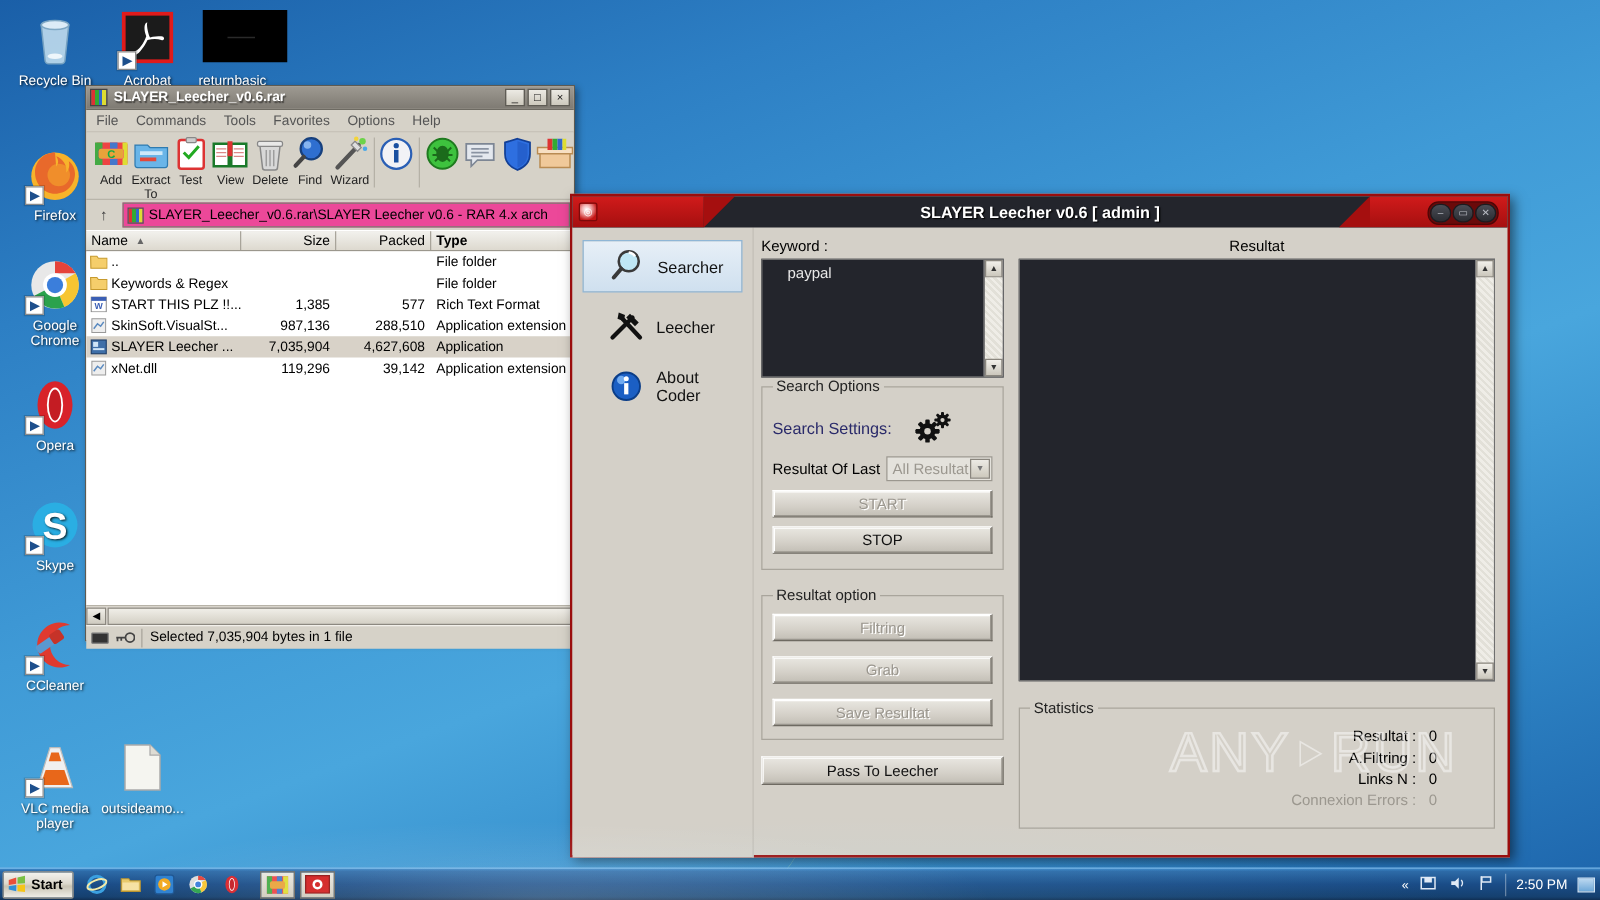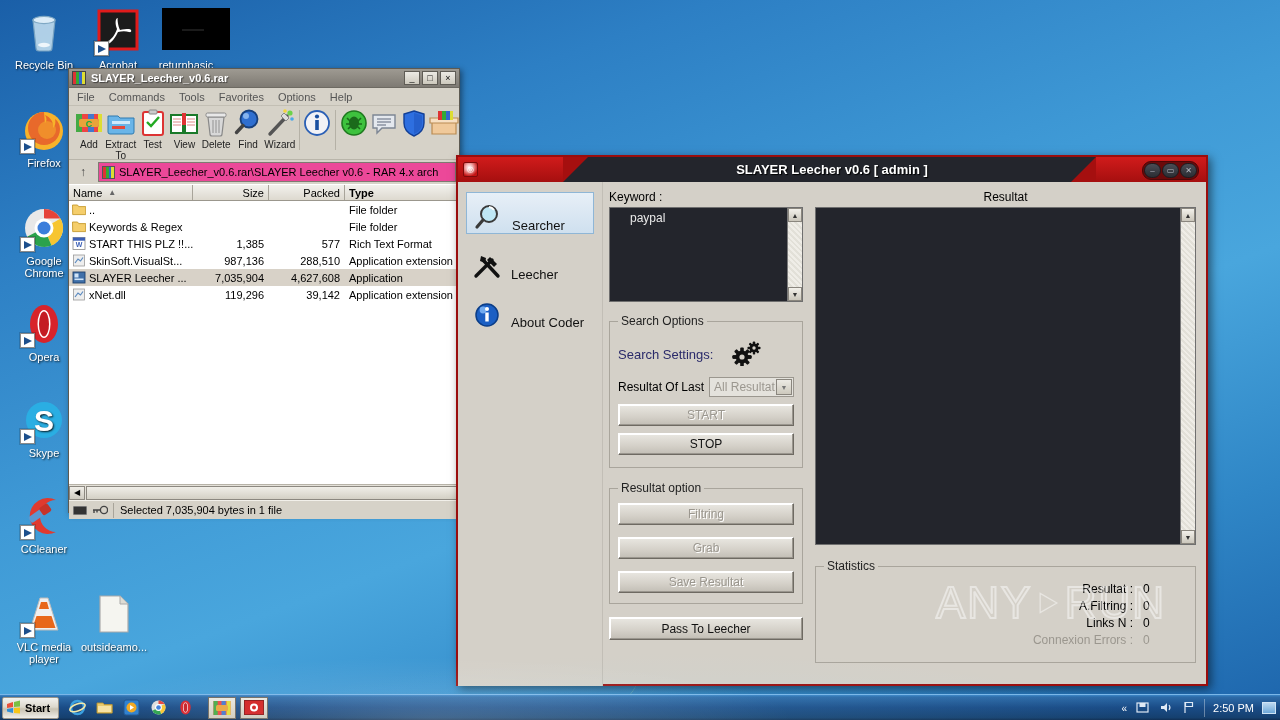--- a/index.html
+++ b/index.html
@@ -229,22 +229,22 @@
     border:1px solid #1b1c20;
     display:flex;align-items:center;justify-content:center;
     color:#b9bcc4; font-size:8px; line-height:8px;
   }
   #slayer .sbody{ display:flex; height:504px; }
   #slayer .navpane{
     width:145px; padding-top:10px; background:#d4d0c8;
     border-right:1px solid #c2beb6;
   }
   .navitem{
-    height:42px; margin:0 8px 6px 8px; display:flex; align-items:flex-end; gap:9px;
-    padding-left:6px; font-size:13px; color:#111;
+    height:42px; margin:0 8px 6px 8px; display:flex; align-items:center; gap:9px;
+    padding-left:20px; font-size:13px; color:#111;
   }
   .navitem.active{
     background:linear-gradient(to bottom,#e7eff7,#cfe0ef);
     border:1px solid #8fb6d6;
   }
   .navitem .nic{ width:30px;height:30px; position:relative; flex:0 0 30px;}
   #slayer .center{ width:200px; padding:8px 0 0 6px; }
   #slayer .right{ flex:1; padding:8px 10px 0 12px; }
   .fieldlabel{ font-size:12px; margin-bottom:3px; }
   .darkbox{
@@ -334,21 +334,21 @@
           </svg><span class="shortcut-arrow"></span></div>
         <span class="lbl">Acrobat</span>
       </div>
       <div class="dicon" style="left: 150px; top: 8px;">
         <div class="glyph"><svg width="68" height="42" viewBox="0 0 68 42">
             <rect x="0" y="0" width="68" height="42" fill="#000"></rect>
             <path d="M20 22 h22" stroke="#2a2a2a" stroke-width="1.3"></path>
           </svg></div>
         <span class="lbl">returnbasic</span>
       </div>
-      <div class="dicon" style="left: 8px; top: 106px;">
+      <div class="dicon" style="left: 8px; top: 116px;">
         <div class="glyph"><svg width="48" height="48" viewBox="0 0 48 48">
             <circle cx="24" cy="25" r="19" fill="#f7b32b"></circle>
             <path d="M24 6 c-9 0 -16 7 -16 16 c0 9 7 17 16 17 c9 0 16 -7 16 -16 c0 -4 -2 -8 -5 -10 c1 4 0 7 -2 9 c1 -6 -3 -11 -8 -13 c2 3 2 6 0 8 c-3 -5 -9 -7 -14 -5 c5 1 7 4 8 7 c-4 -2 -9 -1 -11 3 c4 -1 7 0 9 2 c-3 0 -6 2 -7 5 c3 -2 6 -2 8 -1 c-2 2 -3 5 -2 8 c2 -4 6 -6 10 -5z" fill="#e8692b"></path>
             <circle cx="27" cy="24" r="9" fill="#f7b32b" opacity="0.5"></circle>
           </svg><span class="shortcut-arrow"></span></div>
         <span class="lbl">Firefox</span>
       </div>
       <div class="dicon" style="left: 8px; top: 204px;">
         <div class="glyph"><svg width="48" height="48" viewBox="0 0 48 48">
             <circle cx="24" cy="24" r="19" fill="#e8e8e8"></circle>
@@ -698,21 +698,21 @@
         <div class="fieldlabel">Keyword :</div>
         <div class="darkbox" style="height:95px;">
           <span>paypal</span>
           <div class="vscroll">
             <div class="vb">▲</div>
             <div class="vtrack"></div>
             <div class="vb">▼</div>
           </div>
         </div>
 
-        <fieldset class="grp" style="margin-top:12px;height:154px;">
+        <fieldset class="grp" style="margin-top:0;height:154px;">
           <legend>Search Options</legend>
           <div class="searchsettings">
             <span class="slabel">Search Settings:</span>
             <span>
               <svg width="34" height="26" viewBox="0 0 34 26">
                 <g fill="#111">
                   <circle cx="13" cy="17" r="6.4"></circle>
                   <g>
                     <rect x="11.2" y="7.5" width="3.6" height="19" rx="1"></rect>
                     <rect x="3.5" y="15.2" width="19" height="3.6" rx="1" transform="rotate(0 13 17)"></rect>

